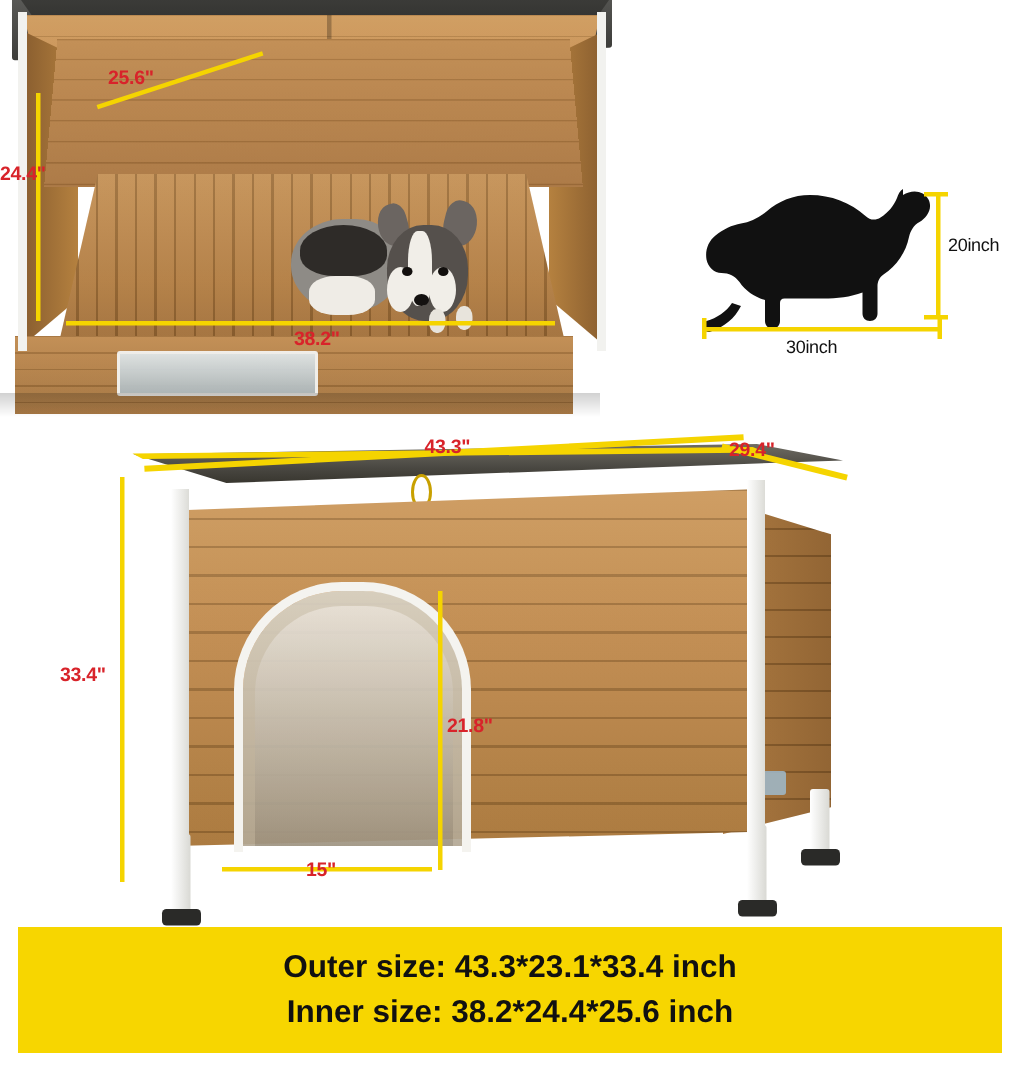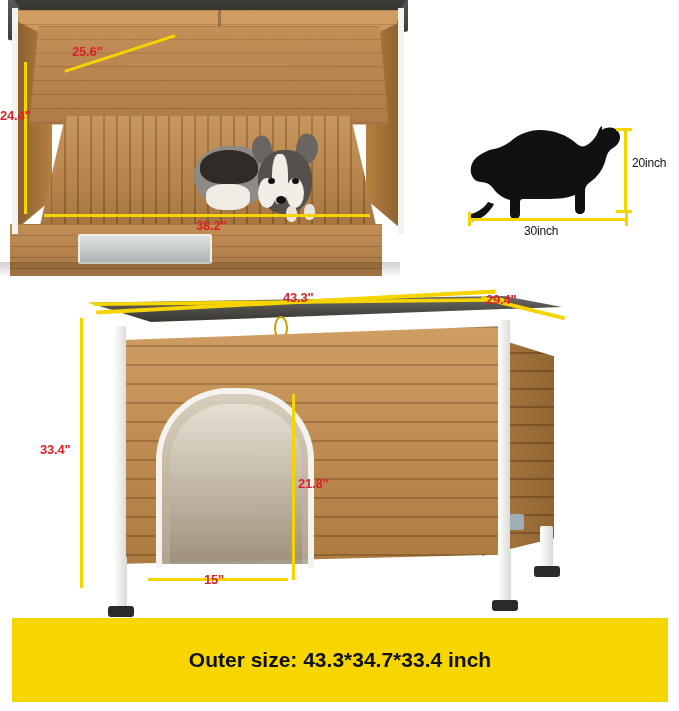--- a/index.html
+++ b/index.html
@@ -513,16 +513,17 @@
   <div class="yellow-line" style="left:80px; top:318px; width:3px; height:270px;"></div>
   <div class="dim-label" style="left:40px; top:442px;">33.4"</div>
 
   <div class="yellow-line" style="left:292px; top:394px; width:3px; height:186px;"></div>
   <div class="dim-label" style="left:298px; top:476px;">21.8"</div>
 
   <div class="yellow-line" style="left:148px; top:578px; width:140px; height:3px;"></div>
   <div class="dim-label" style="left:204px; top:572px;">15"</div>
 
   <div id="size-banner">
-    <div>Outer size: 43.3*34.7*33.4 inch</div>
+    <div>Outer size: 43.3*23.1*33.4 inch</div>
+    <div>Inner size: 38.2*24.4*25.6 inch</div>
   </div>
 
 </div>
 
 </body></html>

